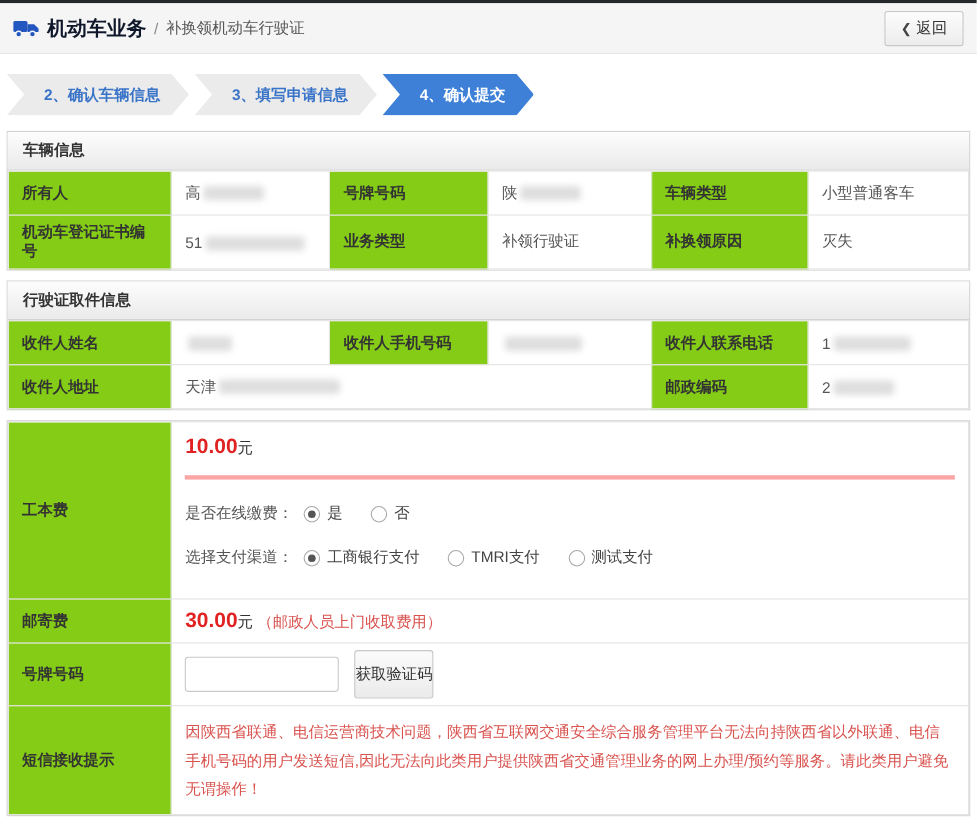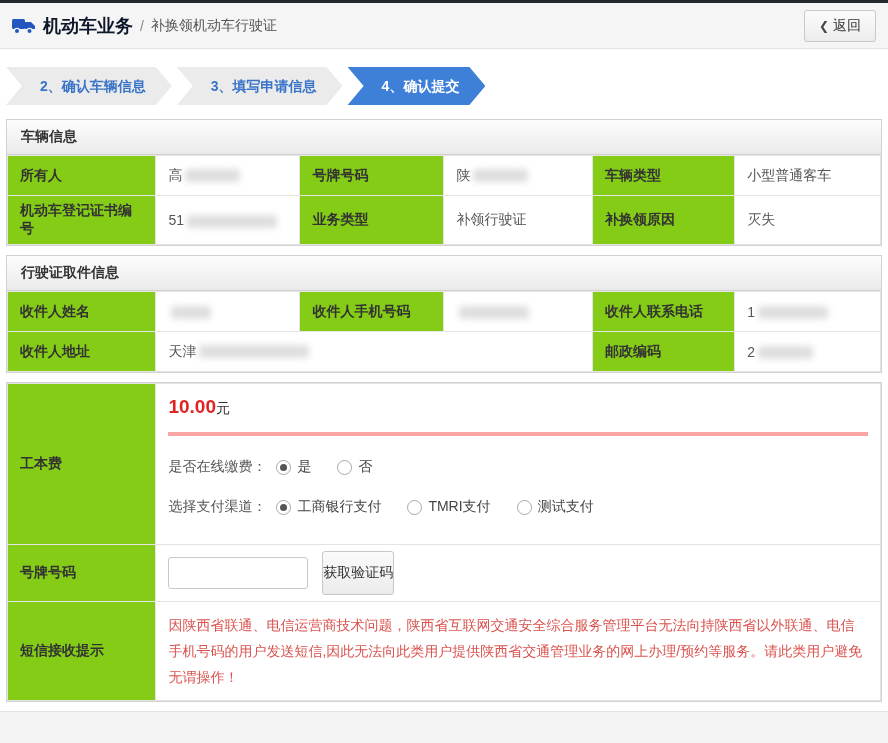--- a/index.html
+++ b/index.html
@@ -211,20 +211,26 @@
             <span>TMRI支付</span>
           </span>
           <span class="radio-opt">
             <span class="radio"></span>
             <span>测试支付</span>
           </span>
         </div>
       </td>
     </tr>
     <tr>
+      <td class="lbl">邮寄费</td>
+      <td class="val">
+        <span class="fee-amount">30.00</span><span class="fee-unit">元</span><span class="fee-note">（邮政人员上门收取费用）</span>
+      </td>
+    </tr>
+    <tr>
       <td class="lbl">号牌号码</td>
       <td class="val" style="height:46px;">
         <input class="captcha-input" type="text" value="" style="">
         <button class="captcha-btn">获取验证码</button>
       </td>
     </tr>
     <tr>
       <td class="lbl">短信接收提示</td>
       <td class="val" style="height:70px;">
         <div class="sms-note">因陕西省联通、电信运营商技术问题，陕西省互联网交通安全综合服务管理平台无法向持陕西省以外联通、电信手机号码的用户发送短信,因此无法向此类用户提供陕西省交通管理业务的网上办理/预约等服务。请此类用户避免无谓操作！</div>

